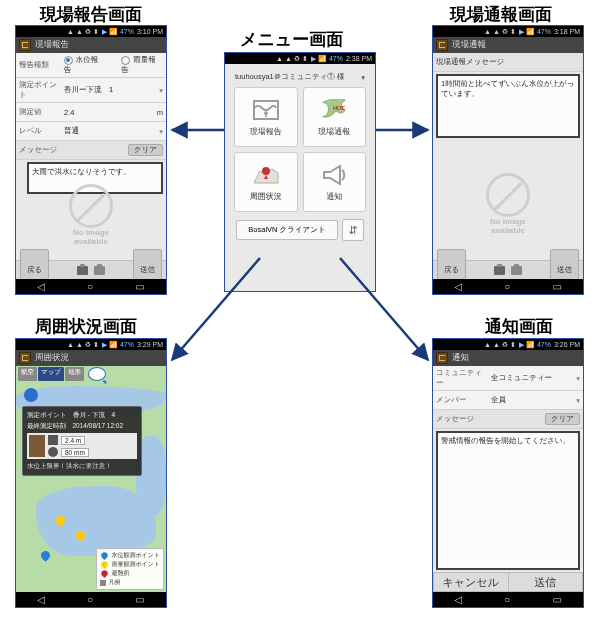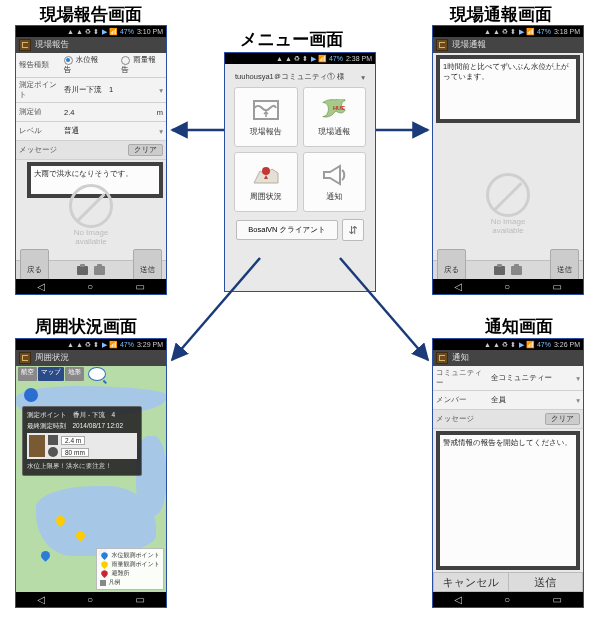--- a/index.html
+++ b/index.html
@@ -91,29 +91,29 @@
     background:#f3f3f3;
     font-size:7.5px;
     color:#333;
     gap:3px;
   }
   .row .lbl { width:42px; color:#555; font-size:7.5px;}
   .row .val { flex:1; color:#222; }
   .msgbox {
     margin:2px 3px;
     background:#fcfcfc;
-    border:4px solid #404040;
+    border:2px solid #404040;
     height:60px;
     font-size:7.5px;
     color:#222;
     padding:3px;
   }
   .noimg {
     display:flex;flex-direction:column;align-items:center;justify-content:center;
-    color:#bcbcbc; font-size:8px; gap:0;
+    color:#bcbcbc; font-size:8px; gap:0;font-weight:bold;
   }
   .noimg .circle{
     width:38px;height:38px;border:3px solid #cfcfcf;border-radius:50%;
     position:relative;
   }
   .noimg .circle::after{
     content:"";position:absolute;left:0;right:0;top:50%;height:3px;background:#cfcfcf;
     transform:rotate(-45deg);transform-origin:center;
   }
   .bottombar {
@@ -282,20 +282,23 @@
   <div class="statusbar">
     <span>▲ ▲ ♻ ⬍</span>
     <span class="net">▶ 📶 47%</span>
     <span>3:18 PM</span>
   </div>
   <div class="titlebar">
     <span class="title-icon"></span>
     <span>現場通報</span>
   </div>
   <div class="body">
+    <div class="row" style="background:#e3e3e3;">
+      <span>現場通報メッセージ</span>
+    </div>
     <div class="msgbox" style="height:54px;">1時間前と比べてずいぶん水位が上がっています。</div>
     <div class="noimg" style="position:absolute;left:0;right:0;bottom:20px;top:95px;">
       <div class="circle"></div>
       <div style="white-space:pre;text-align:center;">No Image
 available</div>
     </div>
     <div class="bottombar" style="position:absolute;left:0;right:0;bottom:0;">
       <span class="btn">戻る</span>
       <span style="display:flex;gap:6px;">
         <span class="miniicon" style="background:#666;"></span>

